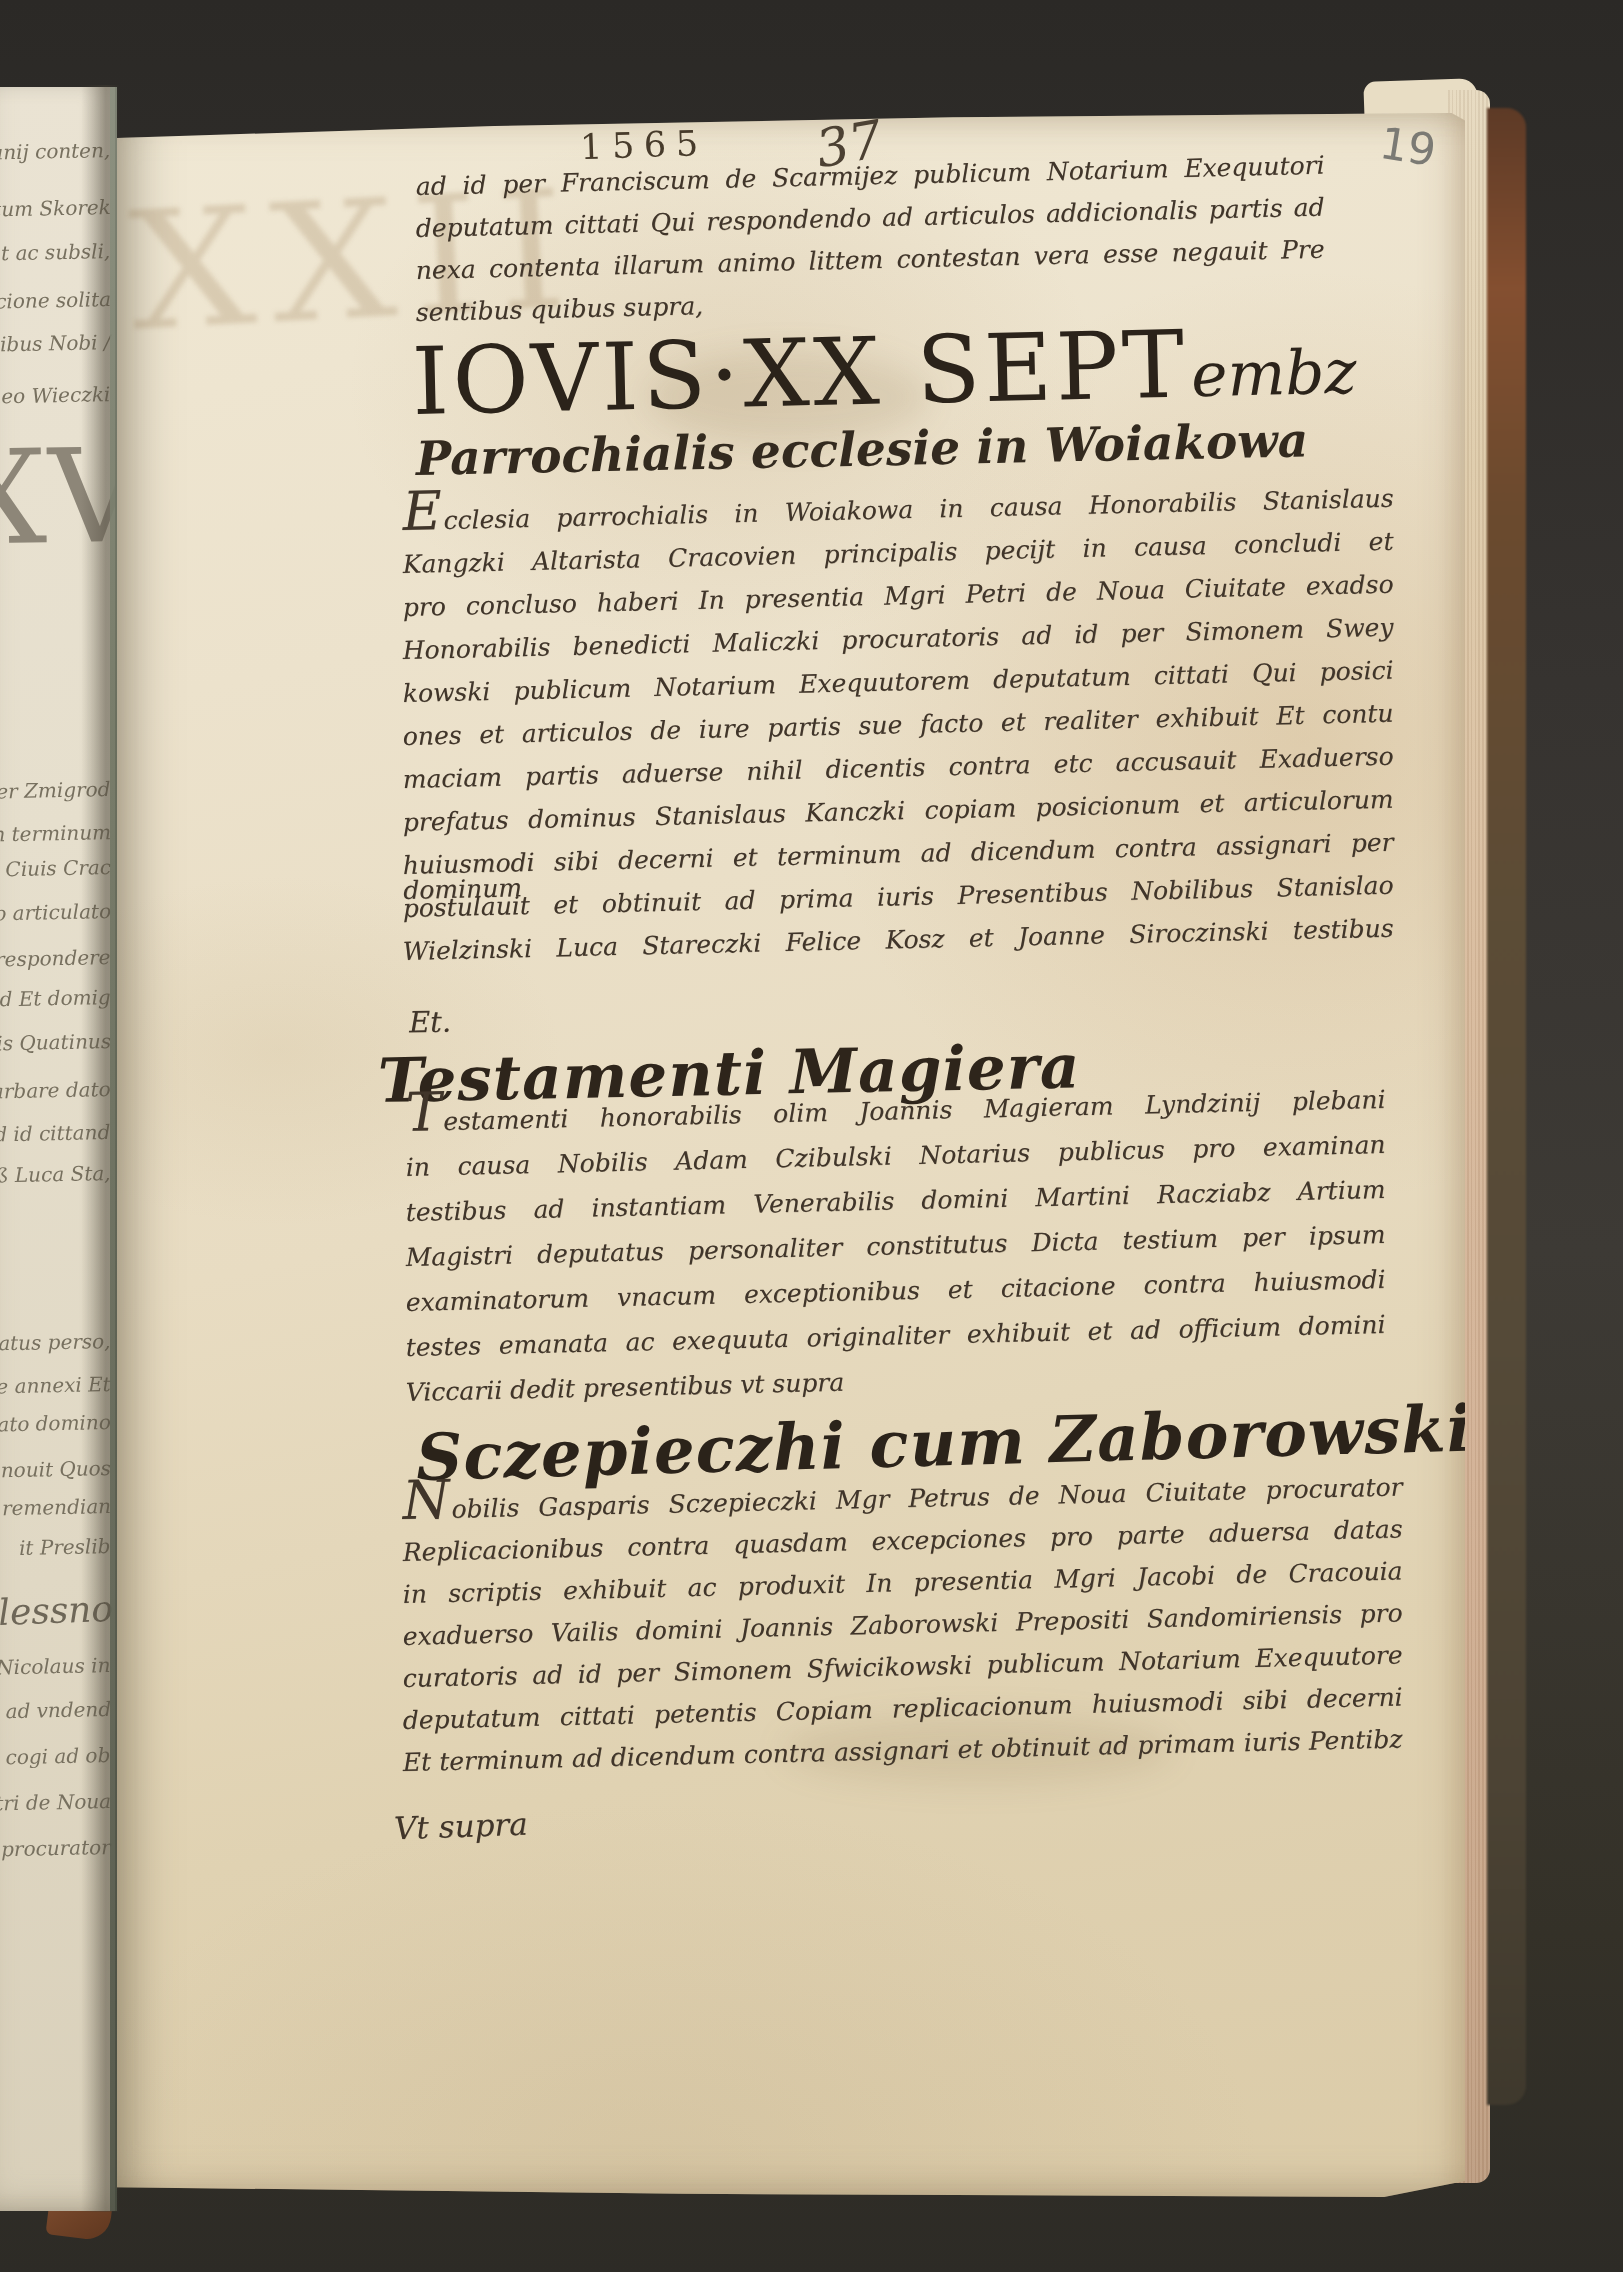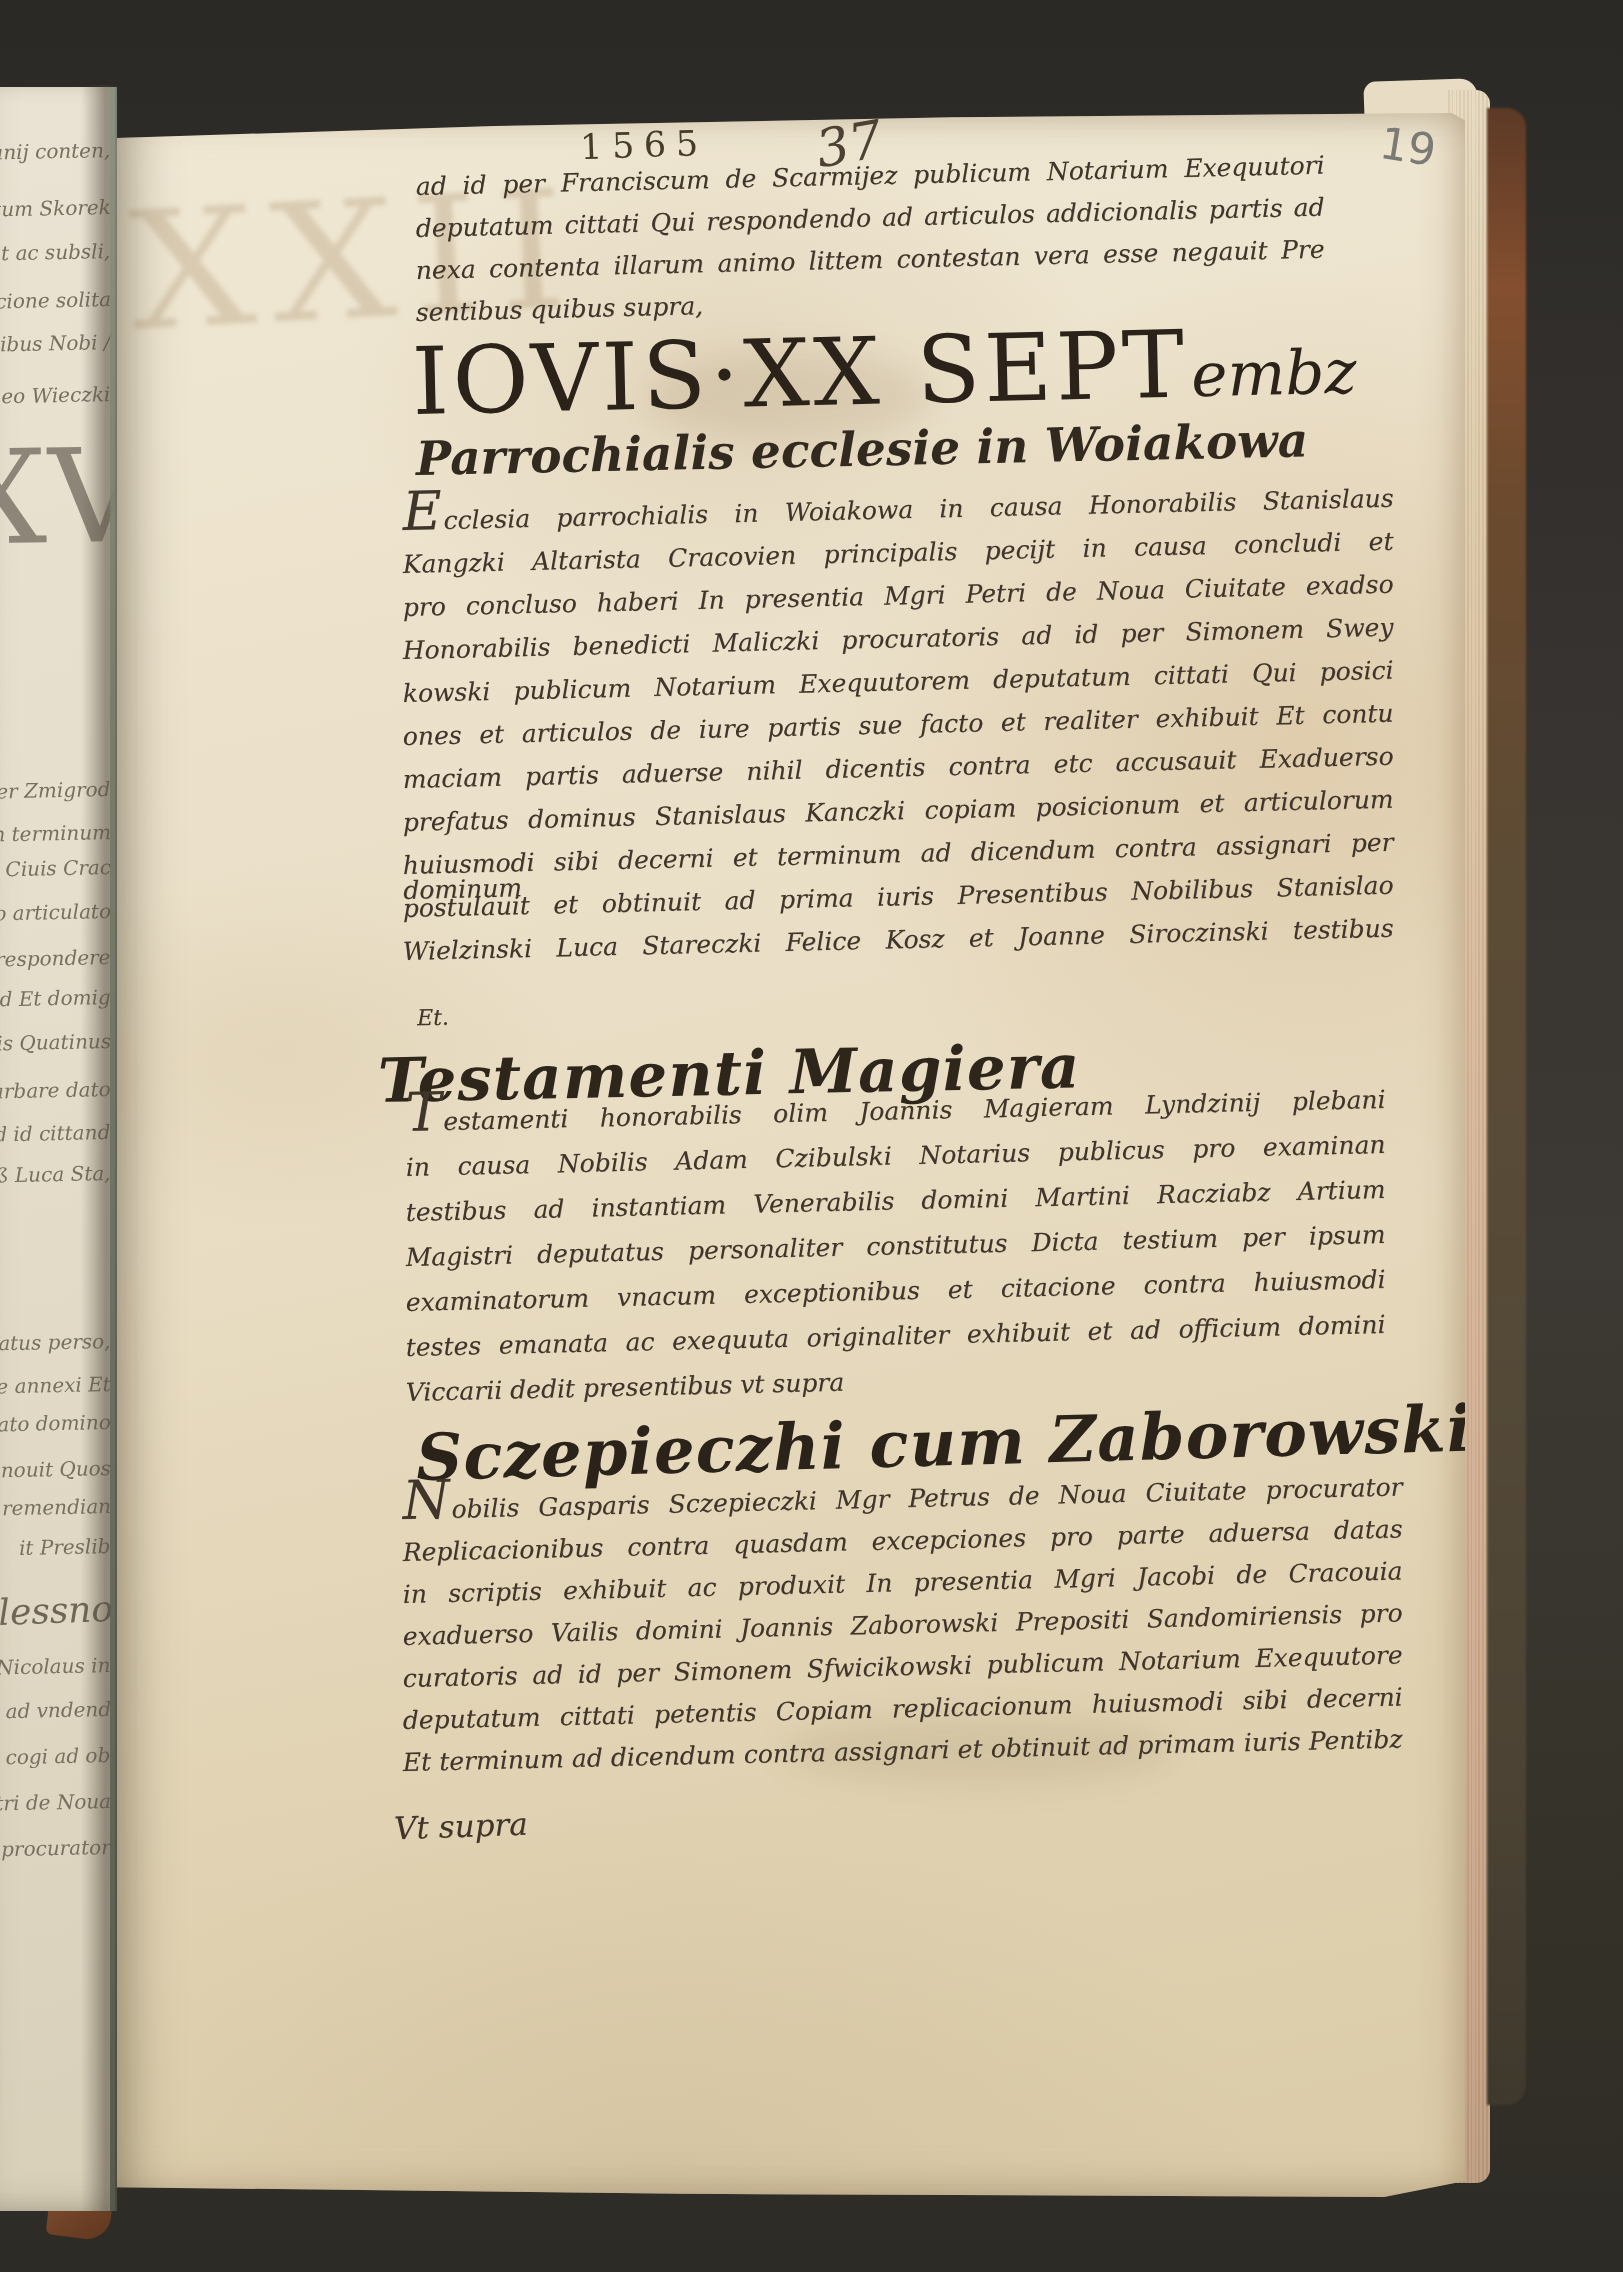--- a/index.html
+++ b/index.html
@@ -60,21 +60,21 @@
   .pencil{font-family:"DejaVu Sans",sans-serif;font-size:44px;color:#7b7a74;transform:rotate(9deg);}
   .h1{white-space:nowrap;transform:rotate(-1.3deg);transform-origin:0 50%;color:#2b231a;}
   .h1 .caps{font-size:93px;letter-spacing:3.8px;}
   .h1 .tail{font-size:61px;font-style:italic;margin-left:3.2px;}
   .h1sub{font-size:47px;font-style:italic;font-weight:600;color:#332a1f;white-space:nowrap;
          transform:rotate(-1.2deg);transform-origin:0 50%;}
   .h2{font-size:61px;font-style:italic;font-weight:600;color:#2e251b;white-space:nowrap;
       transform:rotate(-1.2deg);transform-origin:0 50%;letter-spacing:1.1px;}
   .h3{font-size:64px;font-style:italic;font-weight:600;color:#2b231a;white-space:nowrap;
       transform:rotate(-1.6deg);transform-origin:0 50%;letter-spacing:1.1px;}
-  .etline{font-size:22px;font-style:italic;transform:rotate(-1deg);margin-left:8px;}
+  .etline{font-size:29px;font-style:italic;transform:rotate(-1deg);}
   .closing{font-size:31px;font-style:italic;transform:rotate(-2deg);}
   .ghost-xx{font-size:162px;color:rgba(128,94,52,.20);letter-spacing:15px;
             transform:rotate(-3deg) scaleX(1.08);filter:blur(2.7px);white-space:nowrap;}
   .smudge{border-radius:50%;filter:blur(15px);background:rgba(125,95,55,.12);}
 </style>
 </head>
 <body>
 
 <div id="stage">
 

